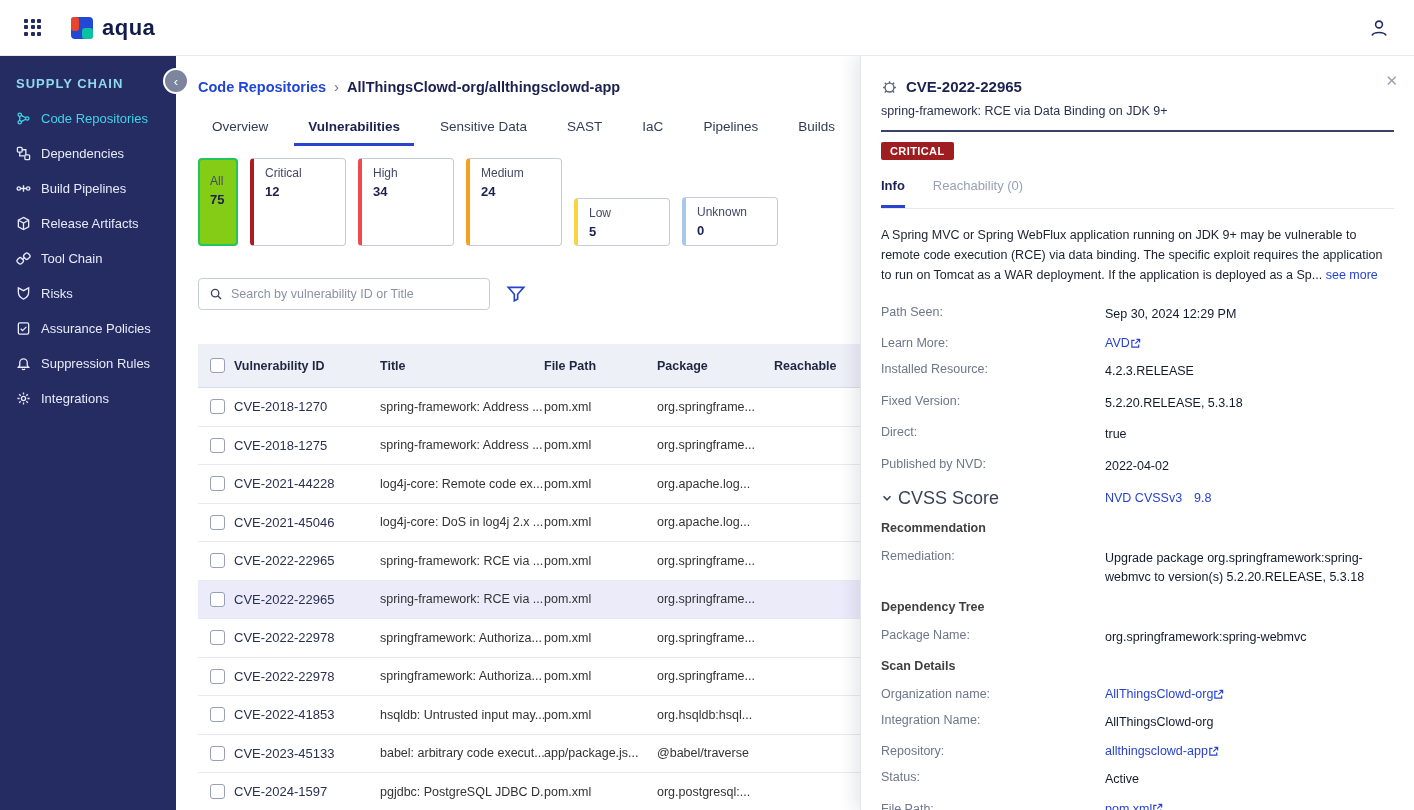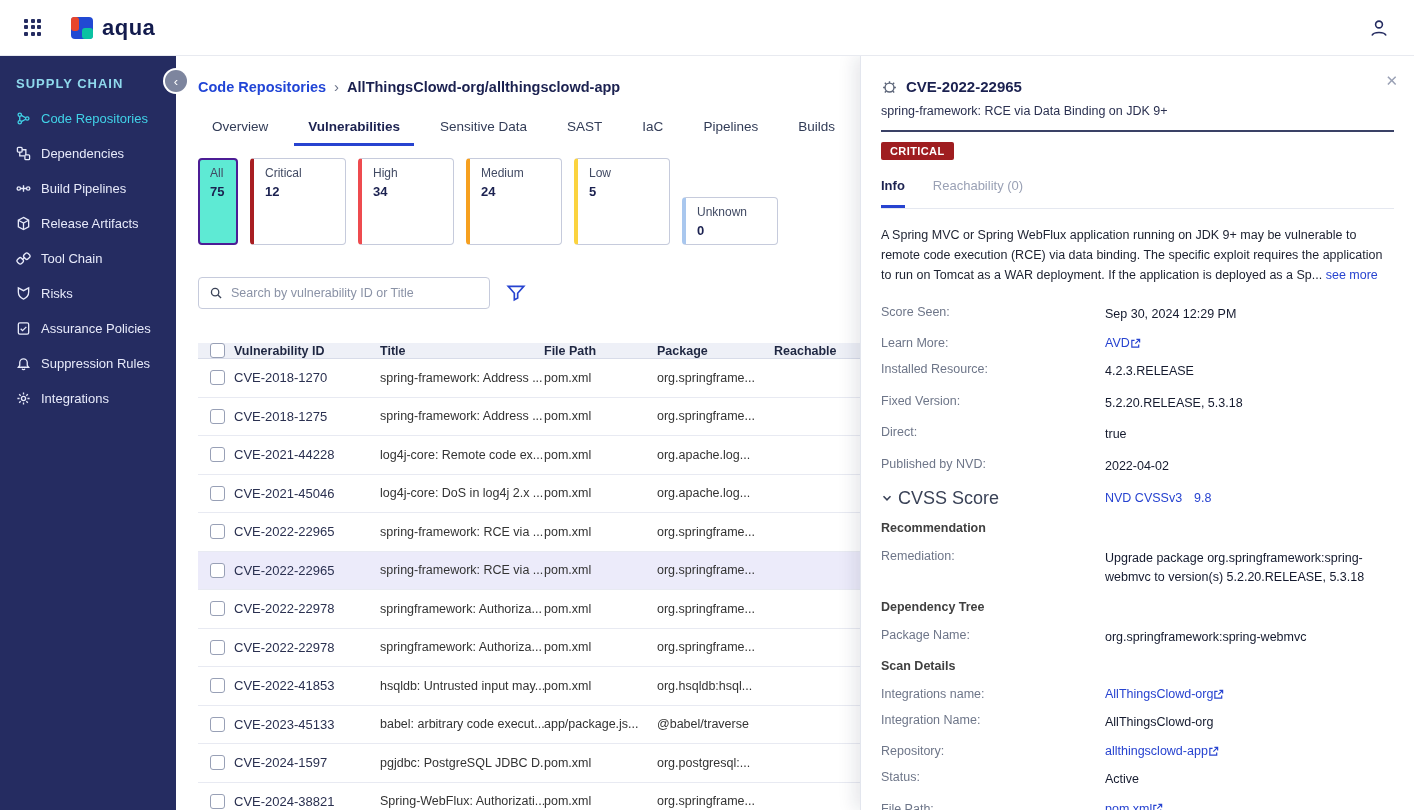--- a/index.html
+++ b/index.html
@@ -40,39 +40,39 @@
   .tabs { display:flex; margin-top:14px;gap:12px; }
   .tab { padding:10px 14px 9px; font-size:13.5px; color:#323c57; cursor:pointer; white-space:nowrap;
     border-bottom:3px solid transparent; }
   .tab.active { color:#1b2150; font-weight:700; border-bottom-color:#2743d0; }
 
   .sev-row { display:flex; gap:12px; margin-top:12px; }
   .sev-card { background:#fff; border:1px solid #c6cbdc; border-radius:4px; padding:7px 11px 6px;
     width:96px; cursor:pointer; }
   .sev-card .sl { font-size:12px; color:#414a63; margin-bottom:4px; white-space:nowrap; }
   .sev-card .sc { font-size:13px; font-weight:700; color:#1b2150; }
-  .sev-all { width:auto; min-width:40px; border:2px solid #4c1d95; background:#5eead4; padding:6px 10px 5px; }
+  .sev-all { width:auto; min-width:40px; border:2px solid #22c55e; background:#84cc16; padding:14px 10px 5px; }
   .sev-critical { border-left:4px solid #a81e22; }
   .sev-high { border-left:4px solid #ee4b4f; }
   .sev-medium { border-left:4px solid #f6a020; }
-  .sev-low { border-left:4px solid #fbd33f; }
+  .sev-low { border-left:4px solid #fbd33f;margin-top:40px; }
   .sev-unknown { border-left:4px solid #a9c7ee;margin-top:39px; }
 
   .search-row { display:flex; align-items:center; gap:16px; margin-top:32px; }
   .search-box { width:292px; height:32px; border:1px solid #c6cbdc; border-radius:4px;
     display:flex; align-items:center; padding:0 10px; gap:8px; background:#fff; }
   .search-box svg { width:14px; height:14px; color:#3a4257; flex:0 0 14px; }
   .search-box input { border:none; outline:none; font-size:12.5px; color:#333; width:100%;
     font-family:"Liberation Sans", sans-serif; }
   .search-box input::placeholder { color:#8a92a6; }
   .filter-btn { width:20px; height:20px; color:#2743d0; cursor:pointer; }
 
   .vtable { margin-top:34px; width:668px; }
   .thead, .trow { display:grid; grid-template-columns:36px 146px 164px 113px 117px 92px; align-items:center; }
-  .thead { background:#eef0f7; height:16px; font-size:12.5px; font-weight:700; color:#1f2742;
+  .thead { background:#eef0f7; height:44px; font-size:12.5px; font-weight:700; color:#1f2742;
     border-bottom:1px solid #d8dce9; }
   .trow { height:38.5px; border-bottom:1px solid #e8eaf2; font-size:12.5px; color:#333; background:#fff; }
   .trow.selected { background:#ecebfa; }
   .cell { padding-right:10px; white-space:nowrap; overflow:hidden; }
   .cell-id { color:#2a3050; font-size:13px; }
   .cb { width:15px; height:15px; border:1.5px solid #98a0b6; border-radius:3px; background:#fff;
     margin-left:12px; cursor:pointer; display:block; }
 
   
   .panel { position:absolute; top:56px; right:0; width:554px; bottom:0; background:#fff; z-index:30;
@@ -406,21 +406,21 @@
 
   <div class="p-tabs">
     <span class="p-tab active">Info</span>
     <span class="p-tab muted">Reachability (0)</span>
   </div>
 
   <p class="p-desc"><span>A Spring MVC or Spring WebFlux application running on JDK 9+ may be vulnerable to remote code execution (RCE) via data binding. The specific exploit requires the application to run on Tomcat as a WAR deployment. If the application is deployed as a Sp...</span> <span class="see-more">see more</span></p>
 
   <div class="fields">
     <div class="f-row">
-      <span class="f-label">Score Seen:</span>
+      <span class="f-label">Path Seen:</span>
       <span class="f-value">Sep 30, 2024 12:29 PM</span>
     </div>
     <div class="f-row">
       <span class="f-label">Learn More:</span>
       <span class="f-link">
           <span>AVD</span>
         <svg class="ext-ico" viewBox="0 0 12 12" fill="none" stroke="currentColor" stroke-width="1.3">
             <path d="M5 2.5H2v7.5h7.5V7"></path>
             <path d="M7 1.5h3.5V5M10.8 1.2L5.8 6.2"></path>
           </svg>
@@ -463,21 +463,21 @@
     </div>
 
     <div class="sec-heading">Dependency Tree</div>
     <div class="f-row">
       <span class="f-label">Package Name:</span>
       <span class="f-value">org.springframework:spring-webmvc</span>
     </div>
 
     <div class="sec-heading scan">Scan Details</div>
     <div class="f-row">
-      <span class="f-label">Integrations name:</span>
+      <span class="f-label">Organization name:</span>
       <span class="f-link">
           <span>AllThingsClowd-org</span>
         <svg class="ext-ico" viewBox="0 0 12 12" fill="none" stroke="currentColor" stroke-width="1.3">
             <path d="M5 2.5H2v7.5h7.5V7"></path>
             <path d="M7 1.5h3.5V5M10.8 1.2L5.8 6.2"></path>
           </svg>
       </span>
     </div>
     <div class="f-row">
       <span class="f-label">Integration Name:</span>

